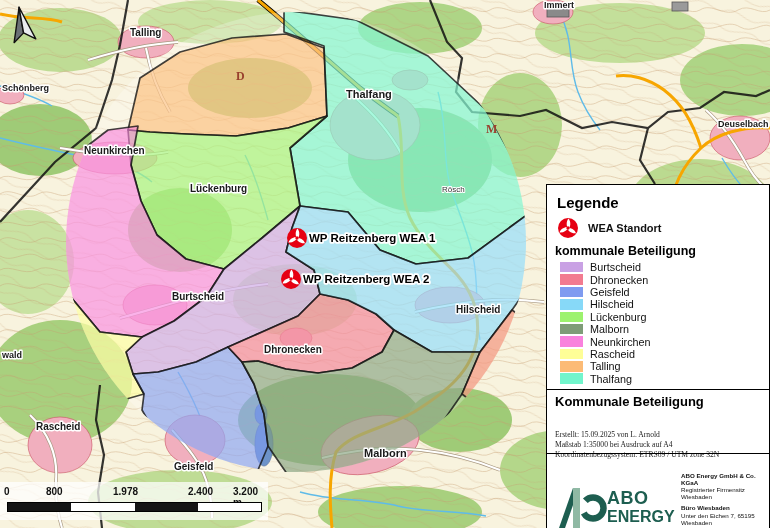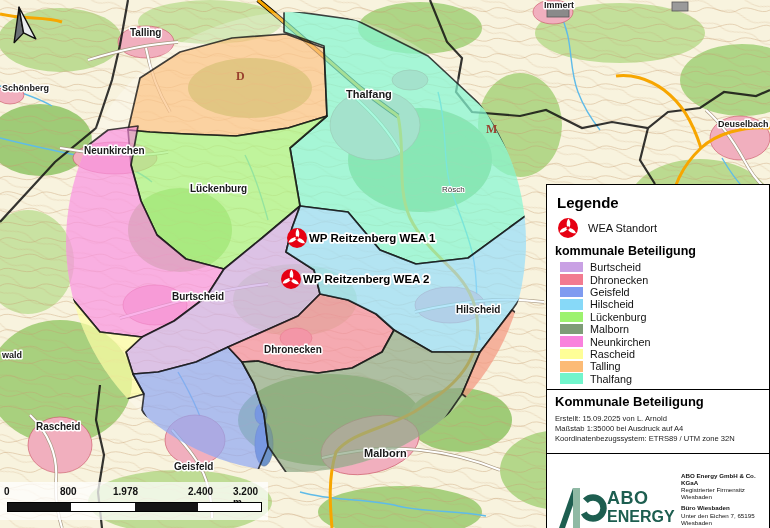--- a/index.html
+++ b/index.html
@@ -11,30 +11,30 @@
   .maplabel-sm{paint-order:stroke;stroke:#fff;stroke-width:2px;stroke-linejoin:round;
             fill:#333;font-family:"Liberation Sans",sans-serif;}
   .arealetter{fill:#99402E;font-weight:700;font-family:"Liberation Serif",serif;}
   .wealabel{paint-order:stroke;stroke:#fff;stroke-width:3.6px;stroke-linejoin:round;
             fill:#000;font-weight:700;font-size:11.5px;font-family:"Liberation Sans",sans-serif;}
   
   .panel{position:absolute;left:546px;top:184px;width:224px;height:375px;background:#fff;
          border:1.6px solid #000;box-sizing:border-box;display:flex;flex-direction:column;}
   .sec-legend{height:204px;padding:7px 8px 0 8px;box-sizing:border-box;}
   .legend-title{font-size:15px;font-weight:700;margin:2px 0 6px 2px;}
-  .wea-row{display:flex;align-items:center;gap:9px;margin:2px 0 5px 2px;}
+  .wea-row{display:flex;align-items:center;gap:9px;margin:2px 0 5px 2px;font-weight:bold;}
   .wea-row svg{flex:0 0 auto;}
   .wea-label{font-size:11px;color:#111;}
   .kb-title{font-size:12.5px;font-weight:700;margin:2px 0 3px 0;}
   .kb-row{display:flex;align-items:center;gap:7px;height:12.4px;margin-left:5px;}
   .swatch{width:23px;height:10.5px;flex:0 0 auto;}
   .kb-label{font-size:10.8px;color:#111;white-space:nowrap;}
   .sec-info{border-top:1.5px solid #000;height:64px;padding:5px 8px;box-sizing:border-box;}
   .info-title{font-size:13px;font-weight:700;line-height:1.12;}
-  .info-lines{margin-top:4px;}
+  .info-lines{margin-top:20px;font-family:Liberation Serif, serif;}
   .info-line{font-size:7.6px;color:#222;line-height:10px;}
   .sec-abo{border-top:1.5px solid #000;flex:1;display:flex;align-items:center;
            padding:4px 6px 4px 10px;box-sizing:border-box;gap:6px;}
   .abo-logo{flex:0 0 auto;}
   .abo-text{margin-left:auto;width:86px;font-size:6.2px;line-height:7.2px;color:#111;}
   .abo-text .b{font-weight:700;}
   .abo-text .gap{height:4px;}
   
   .scalebar{position:absolute;left:0;top:482px;width:268px;height:38px;
             background:rgba(255,255,255,.74);}
@@ -227,21 +227,21 @@
     </g>
 
     <g transform="rotate(-10 22 24)">
       <polygon points="22,7 11,41 22,33" fill="#6B7075" stroke="#111" stroke-width="1.4" stroke-linejoin="round"></polygon>
       <polygon points="22,7 33,41 22,33" fill="#E9ECEF" stroke="#111" stroke-width="1.4" stroke-linejoin="round"></polygon>
     </g>
   </svg>
 
   <div class="scalebar">
     <span class="tick" style="left:4px">0</span>
-    <span class="tick" style="left:60px">800</span>
+    <span class="tick" style="left:46px">800</span>
     <span class="tick" style="left:113px">1.978</span>
     <span class="tick" style="left:188px">2.400</span>
     <span class="tick" style="left:233px">3.200 m</span>
     <div class="bar">
       <div class="seg dark"></div>
         <div class="seg lite"></div>
         <div class="seg dark"></div>
         <div class="seg lite"></div>
     </div>
   </div>

